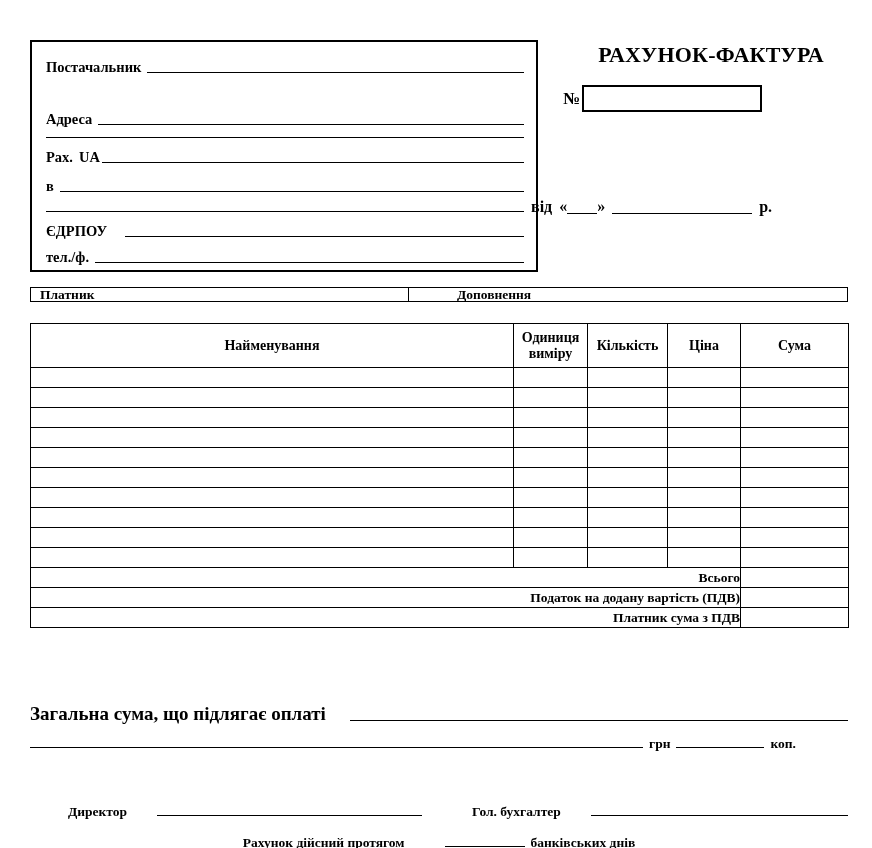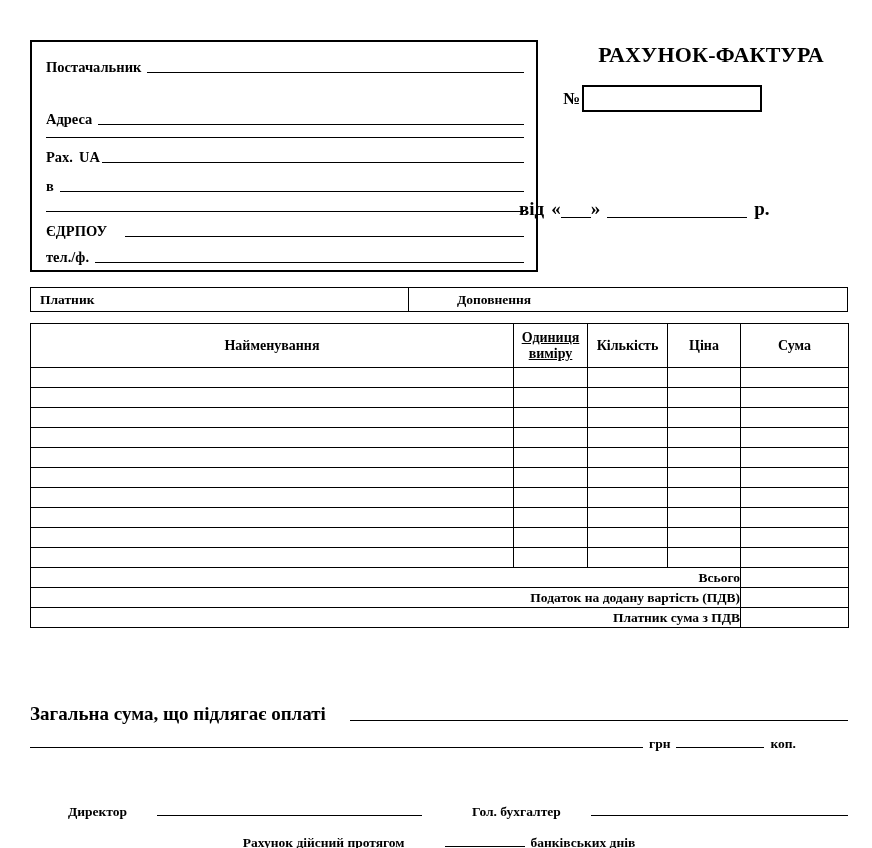--- a/index.html
+++ b/index.html
@@ -90,47 +90,47 @@
     padding-right: 2px;
   }
   #number-input {
     width: 180px;
     height: 27px;
     border: 2px solid #000;
     box-sizing: border-box;
     background: #fff;
   }
   #date-row {
-    left: 519px;
+    left: 531px;
     top: 174px;
     display: flex;
     align-items: flex-end;
     font-weight: bold;
-    font-size: 19px;
+    font-size: 16px;
   }
   #date-row .gap-s { width: 7px; }
   #date-row .rule-short {
     width: 30px;
     border-bottom: 1.6px solid #000;
     height: 0;
     margin-bottom: 2px;
   }
   #date-row .rule-mid {
     width: 140px;
     border-bottom: 1.6px solid #000;
     height: 0;
     margin-bottom: 2px;
   }
 
   
   #payer-strip {
     left: 30px;
     top: 263px;
     width: 818px;
-    height: 25px;
+    height: 15px;
     border: 1.6px solid #000;
     box-sizing: border-box;
     display: flex;
   }
   #payer-cell {
     width: 378px;
     border-right: 1.6px solid #000;
     box-sizing: border-box;
     display: flex;
     align-items: center;
@@ -174,21 +174,21 @@
   #items-table tr.total-row td {
     height: 20px;
     font-weight: bold;
     font-size: 13.5px;
     text-align: right;
     vertical-align: middle;
     padding-left: 16px;
     white-space: nowrap;
   }
   .col-name   { width: 483px; }
-  .col-unit   { width: 74px; text-decoration: underline; }
+  .col-unit   { width: 74px; }
   .col-qty    { width: 80px; }
   .col-price  { width: 73px; }
   .col-sum    { width: 108px; }
 
   
   #payable-row {
     left: 30px;
     top: 679px;
     width: 818px;
     display: flex;

